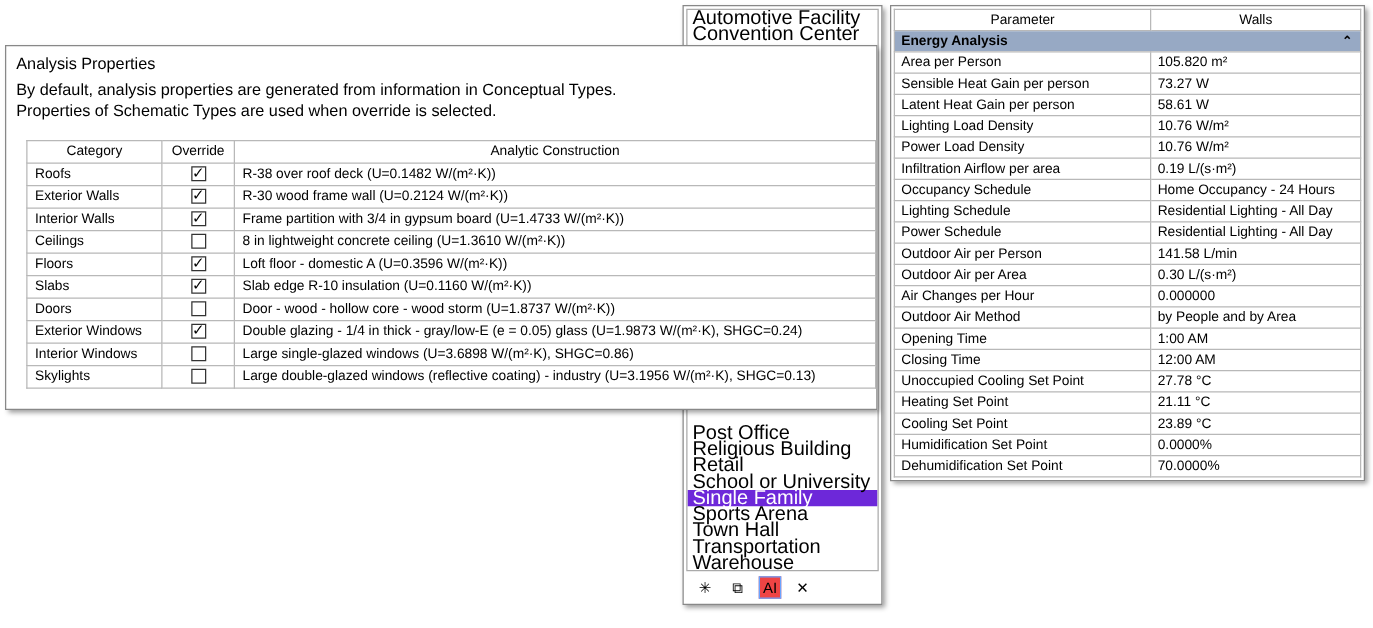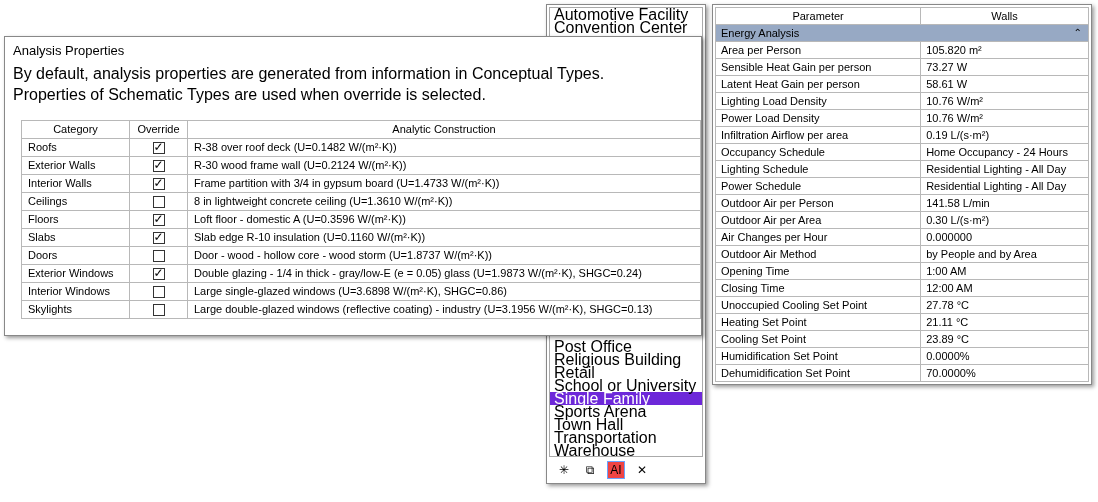--- a/index.html
+++ b/index.html
@@ -26,21 +26,21 @@
     top: 36px;
     width: 698px;
     padding: 4px;
     z-index: 3;
   }
   #analysis-panel .title {
     font-size: 13px;
     padding: 2px 4px 6px 4px;
   }
   #analysis-panel .desc {
-    font-size: 16px;
+    font-size: 13px;
     padding: 0 4px 2px 4px;
     line-height: 1.3;
   }
   table.grid {
     width: calc(100% - 8px);
     margin: 12px;
     border-collapse: collapse;
     table-layout: fixed;
   }
   table.grid th, table.grid td {
@@ -133,21 +133,21 @@
     text-align: left;
     height: 17px;
     white-space: nowrap;
   }
   table.pv th {
     text-align: center;
     font-weight: normal;
   }
   tr.section td {
     background: #97a9c4;
-    font-weight: normal;
+    font-weight: bold;
     position: relative;
   }
   tr.section td .chev {
     position: absolute;
     right: 6px; top: 2px;
     font-size: 10px;
   }
   .col-param { width: 55%; }
 </style>
 </head>

